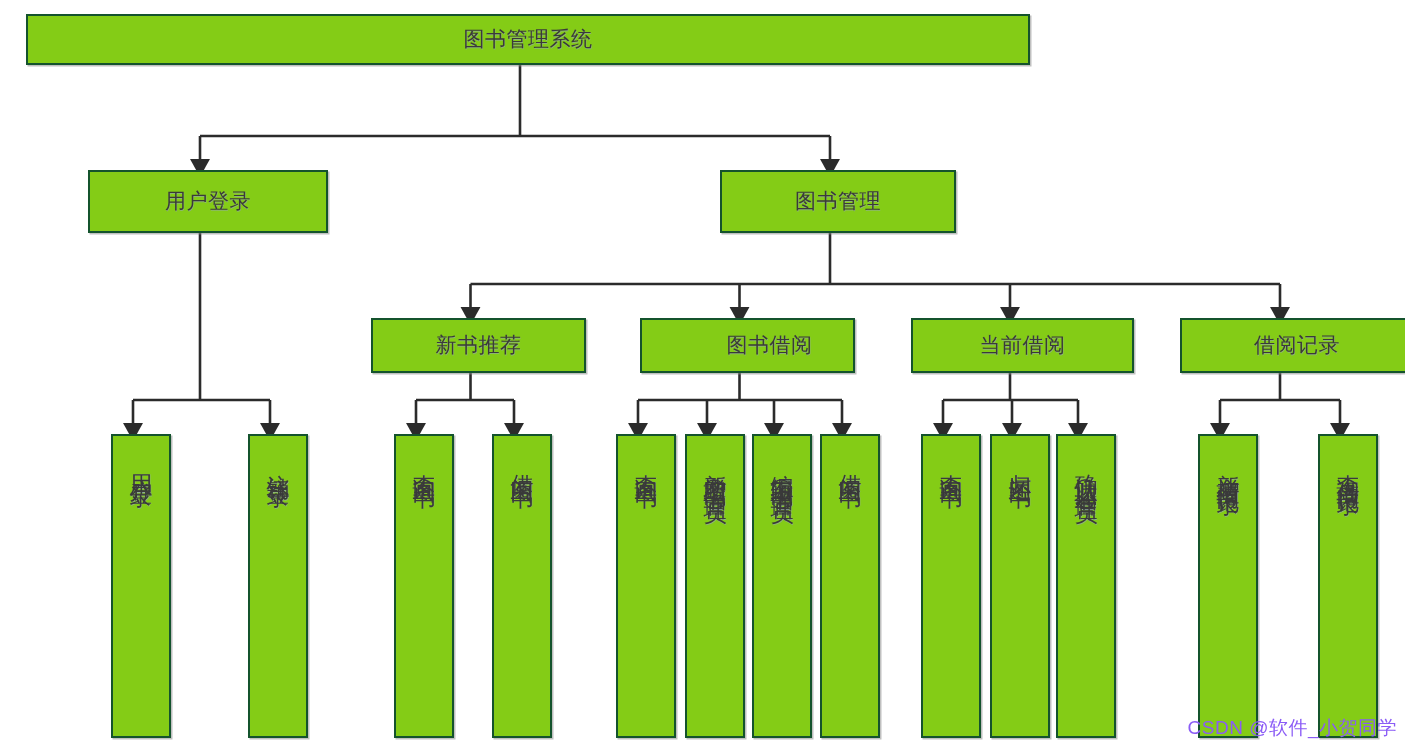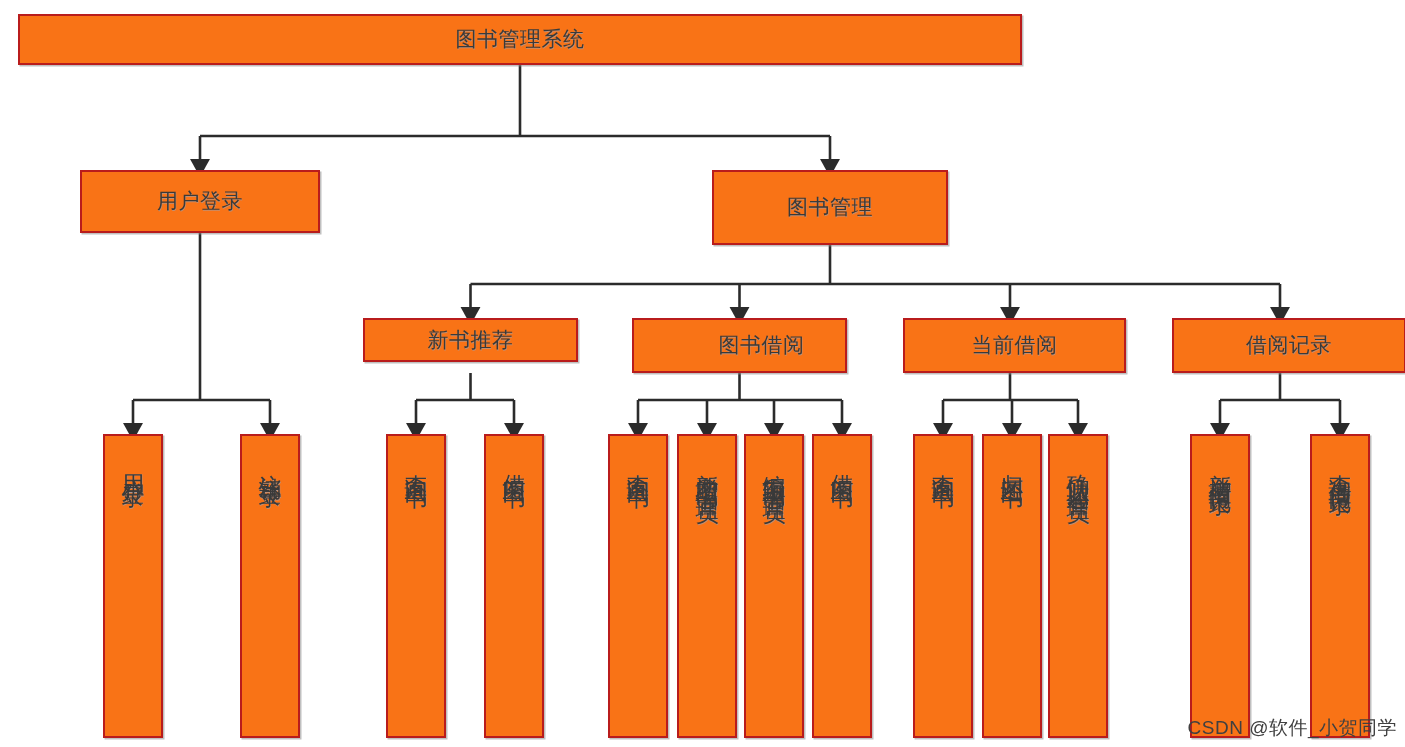--- a/index.html
+++ b/index.html
@@ -21,26 +21,27 @@
     position: absolute;
     left: 0;
     top: 0;
     width: 1405px;
     height: 747px;
     pointer-events: none;
   }
   .node {
     position: absolute;
     box-sizing: border-box;
-    border: 2px solid #b91c1c;
-    background: #f97316;
+    border: 2px solid #14532d;
+    background: #84cc16;
     display: flex;
     align-items: center;
     justify-content: center;
     box-shadow: 1.5px 1.5px 0 rgba(140,140,140,0.55);
+    margin-left: 8px;
   }
   .node .label {
     color: #3a3a3a;
     font-size: 21px;
     line-height: 1.18;
     letter-spacing: 0.5px;
     white-space: nowrap;
     text-shadow: 0.6px 0.6px 0 rgba(150,165,190,0.55);
   }
   .node.vertical {
@@ -54,21 +55,21 @@
     font-size: 23px;
     letter-spacing: 4px;
     line-height: 1;
     white-space: nowrap;
   }
   #watermark {
     position: absolute;
     right: 8px;
     bottom: 6px;
     font-size: 19px;
-    color: #404040;
+    color: #8b5cf6;
     letter-spacing: 0.5px;
     white-space: nowrap;
   }
 </style>
 </head>
 <body>
 
 <div id="canvas">
   <svg id="edges" viewBox="0 0 1405 747">
     <defs>
@@ -113,24 +114,24 @@
       </g>
   </svg>
 
   <div id="nodes">
       <div class="node" style="left: 18px; top: 14px; width: 1004px; height: 51px;">
         <span class="label">图书管理系统</span>
       </div>
       <div class="node" style="left: 80px; top: 170px; width: 240px; height: 63px;">
         <span class="label">用户登录</span>
       </div>
-      <div class="node" style="left: 712px; top: 170px; width: 236px; height: 75px;">
+      <div class="node" style="left: 712px; top: 170px; width: 236px; height: 63px;">
         <span class="label">图书管理</span>
       </div>
-      <div class="node" style="left: 363px; top: 318px; width: 215px; height: 44px;">
+      <div class="node" style="left: 363px; top: 318px; width: 215px; height: 55px;">
         <span class="label">新书推荐</span>
       </div>
       <div class="node" style="left: 632px; top: 318px; width: 215px; height: 55px; padding-left: 44px;">
         <span class="label">图书借阅</span>
       </div>
       <div class="node" style="left: 903px; top: 318px; width: 223px; height: 55px;">
         <span class="label">当前借阅</span>
       </div>
       <div class="node" style="left: 1172px; top: 318px; width: 234px; height: 55px;">
         <span class="label">借阅记录</span>

